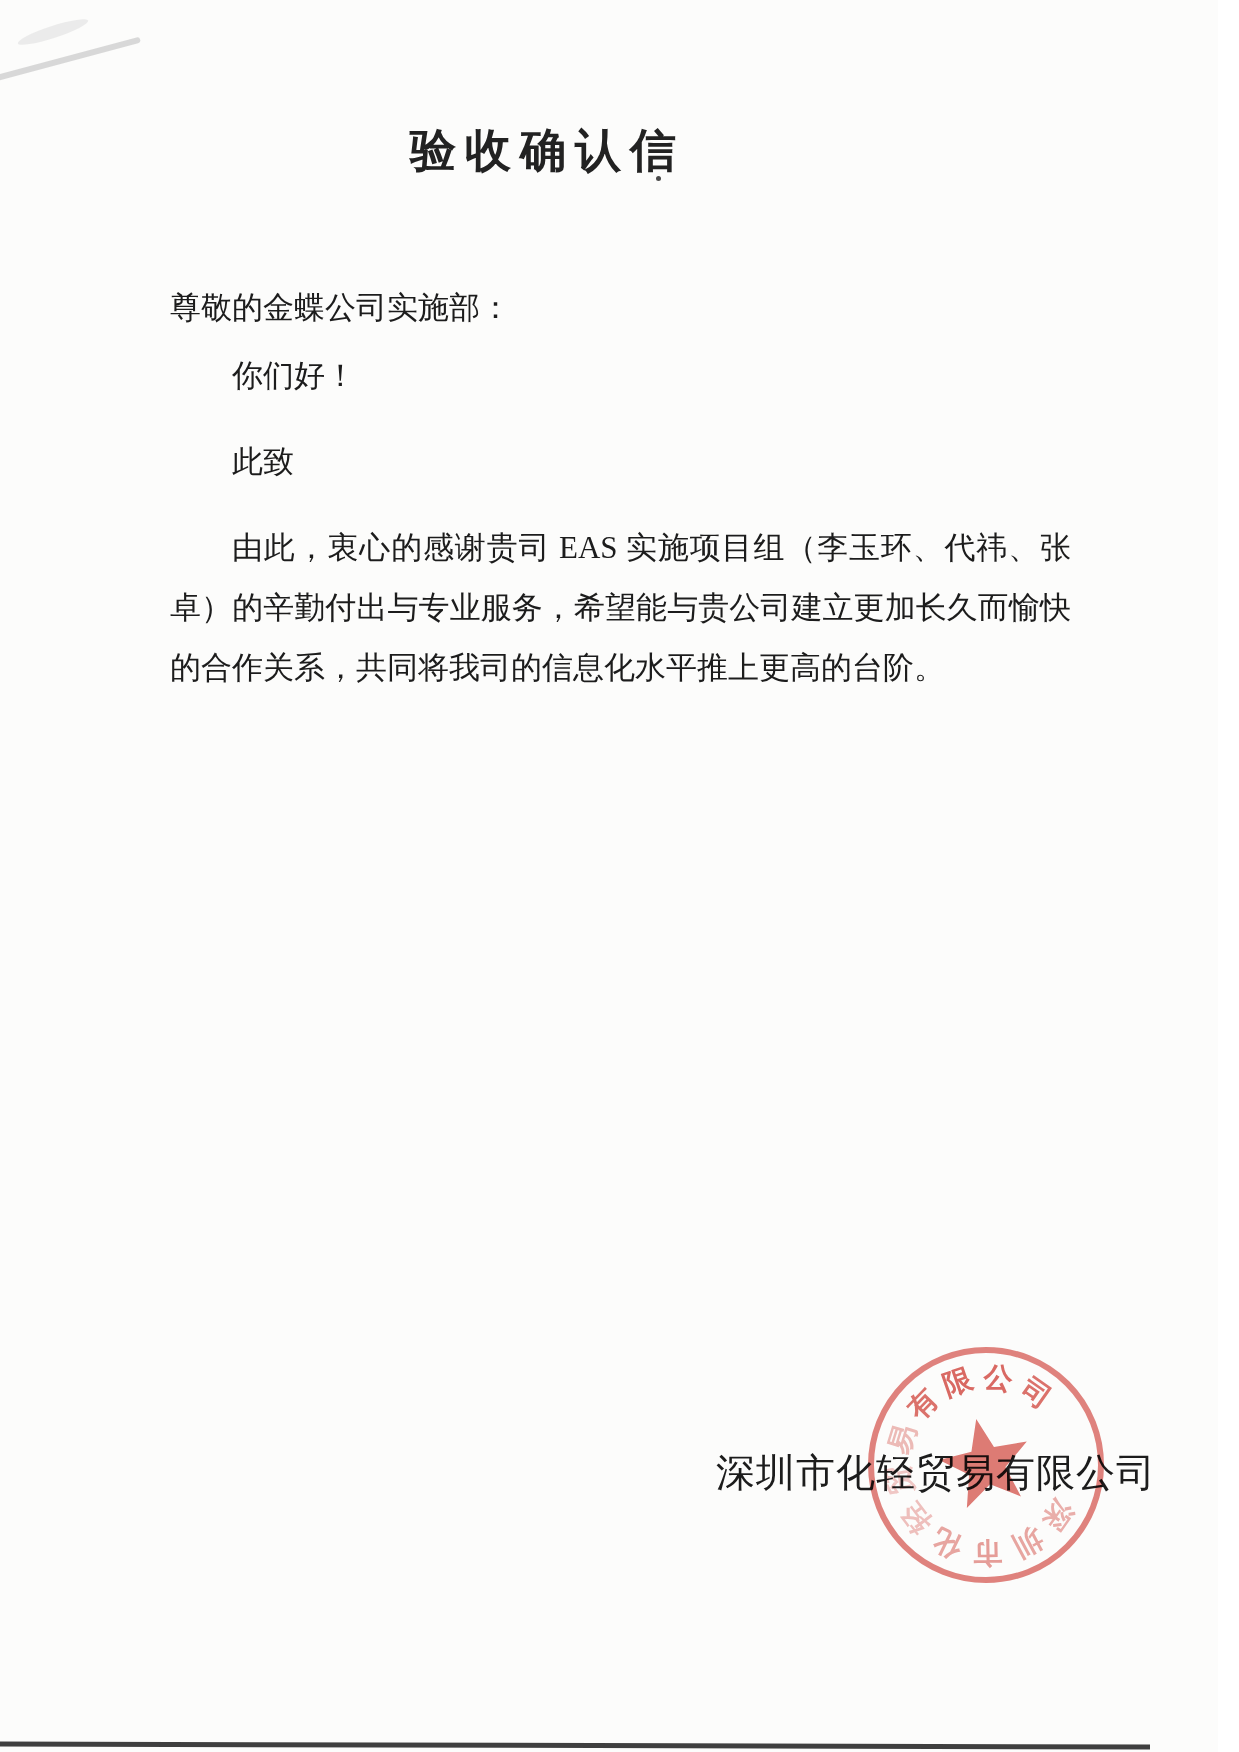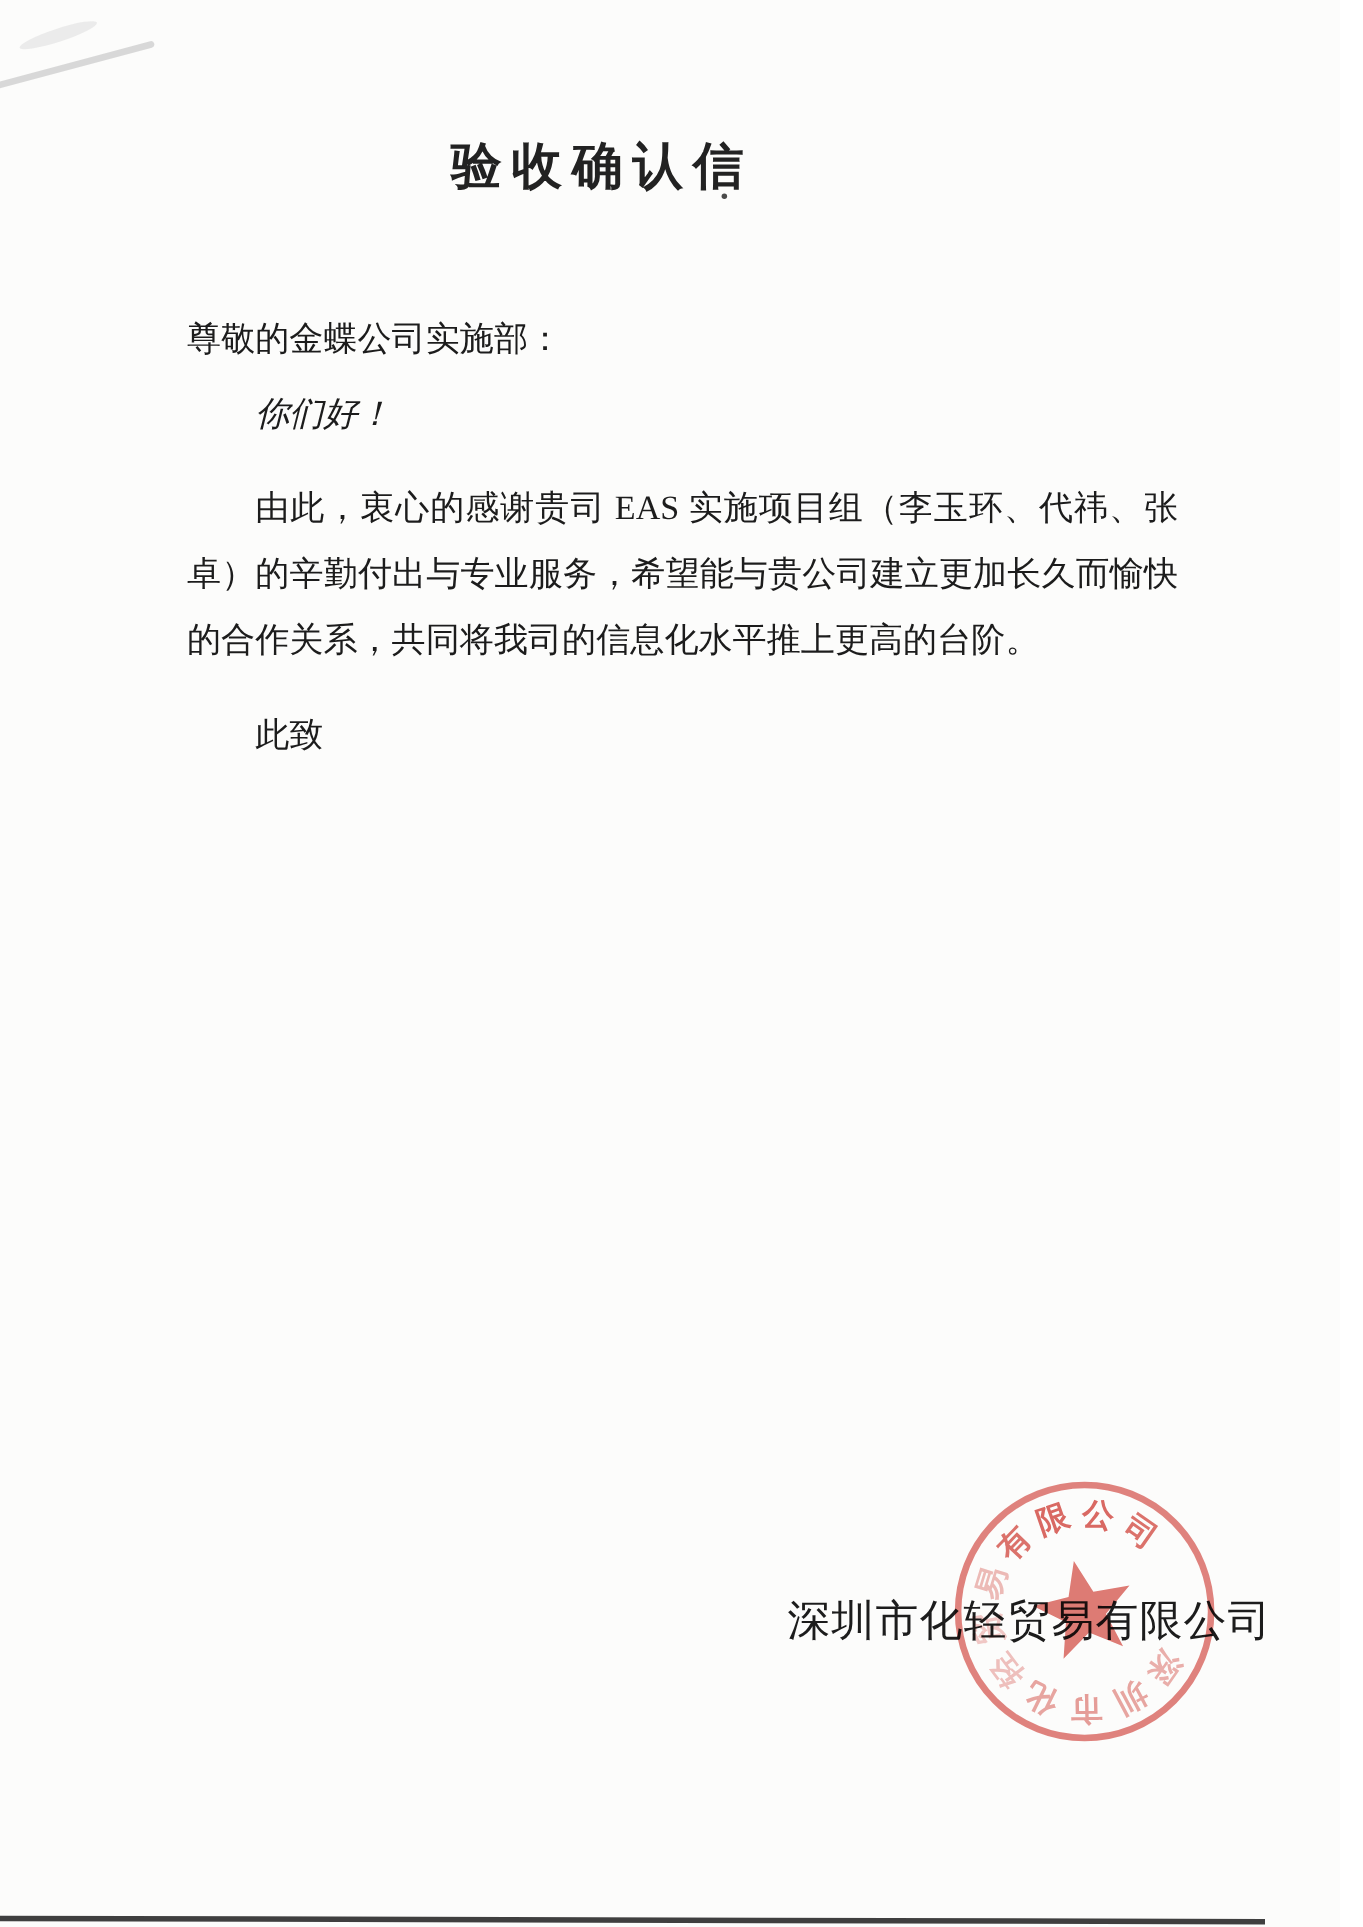--- a/index.html
+++ b/index.html
@@ -22,21 +22,21 @@
     position:absolute; top:120px; left:-72px; width:1239px; margin:0;
     text-align:center; font-family:"Liberation Sans", sans-serif;
     font-weight:700; font-size:46px; letter-spacing:9px; color:#222;
   }
   .body-block {
     position:absolute; left:168px; top:276px; width:905px;
     font-size:31px; line-height:60px; text-align:justify;
   }
   .body-block p { margin:2px; }
   .indent { text-indent:2em; }
-  .mt8  { margin-top:8px  !important;font-style:italic; }
+  .mt8  { margin-top:8px  !important; }
   .mt26 { margin-top:26px !important; }
 
   .sig-company { position:absolute; left:716px; top:1446px; font-size:39px;
     letter-spacing:1px; z-index:2; }
   .sig-date { position:absolute; left:818px; top:1512px; font-size:32px;
     letter-spacing:1px; z-index:2; }
 
   
   .stamp { position:absolute; left:868px; top:1347px; width:236px; height:236px;
     z-index:3; mix-blend-mode:multiply; pointer-events:none; }
@@ -55,22 +55,22 @@
 
   <div class="streak1"></div>
   <div class="streak2"></div>
 
   <h1 class="title">验收确认信</h1>
   <div class="title-dot"></div>
 
   <div class="body-block">
     <p class="salutation">尊敬的金蝶公司实施部：</p>
     <p class="indent mt8">你们好！</p>
+    <p class="indent mt26">此致</p>
     <p class="indent mt26">由此，衷心的感谢贵司 EAS 实施项目组（李玉环、代祎、张卓）的辛勤付出与专业服务，希望能与贵公司建立更加长久而愉快的合作关系，共同将我司的信息化水平推上更高的台阶。</p>
-    <p class="indent mt26">此致</p>
   </div>
 
   <div class="sig-company">深圳市化轻贸易有限公司</div>
 
   <div class="stamp">
     <div class="stamp-ring" style="border-color: rgb(214, 80, 73); opacity: 0.7;"></div>
     <svg class="stamp-star" viewBox="-50 -50 100 100">
       <polygon id="seal-star-poly" points="0,-42 10.3,-14.2 40,-13 16.6,5.4 24.7,34 0,17.5 -24.7,34 -16.6,5.4 -40,-13 -10.3,-14.2" fill="#d65049"></polygon>
     </svg>
     <div id="stamp-chars">

